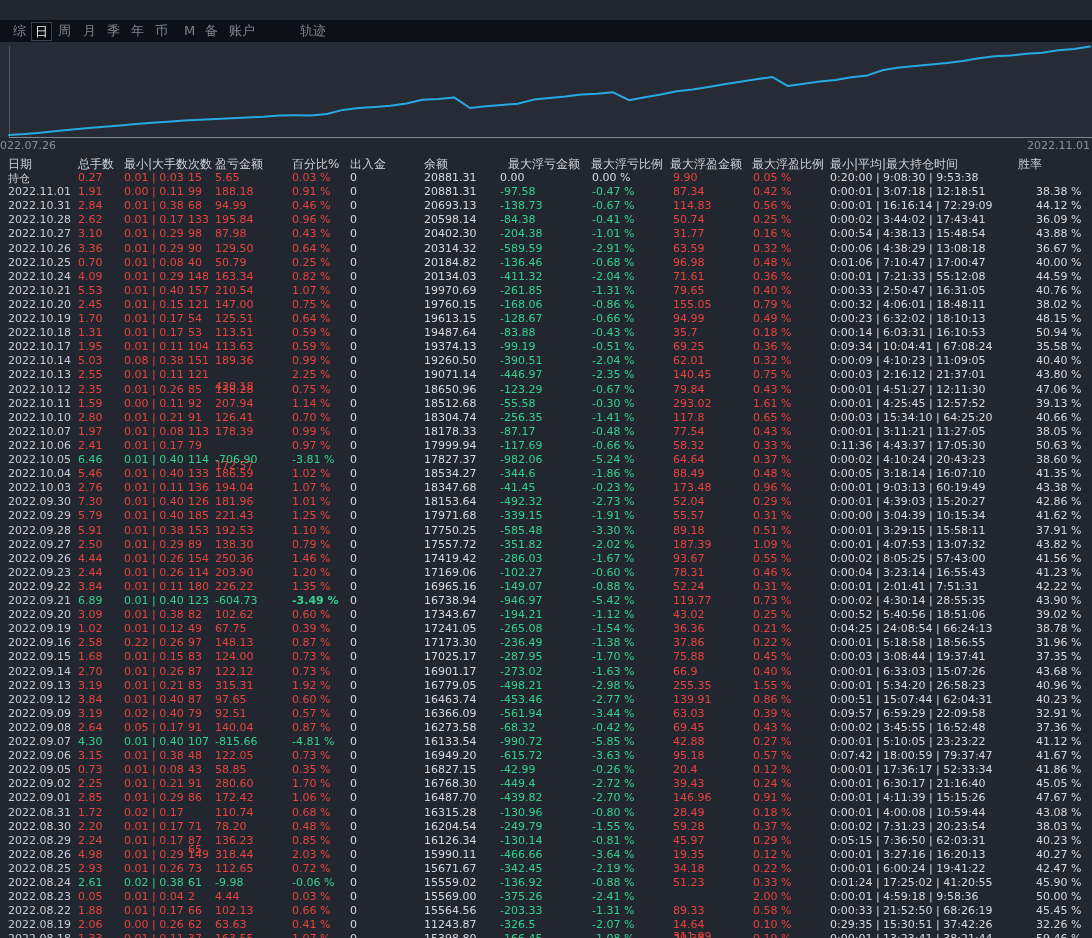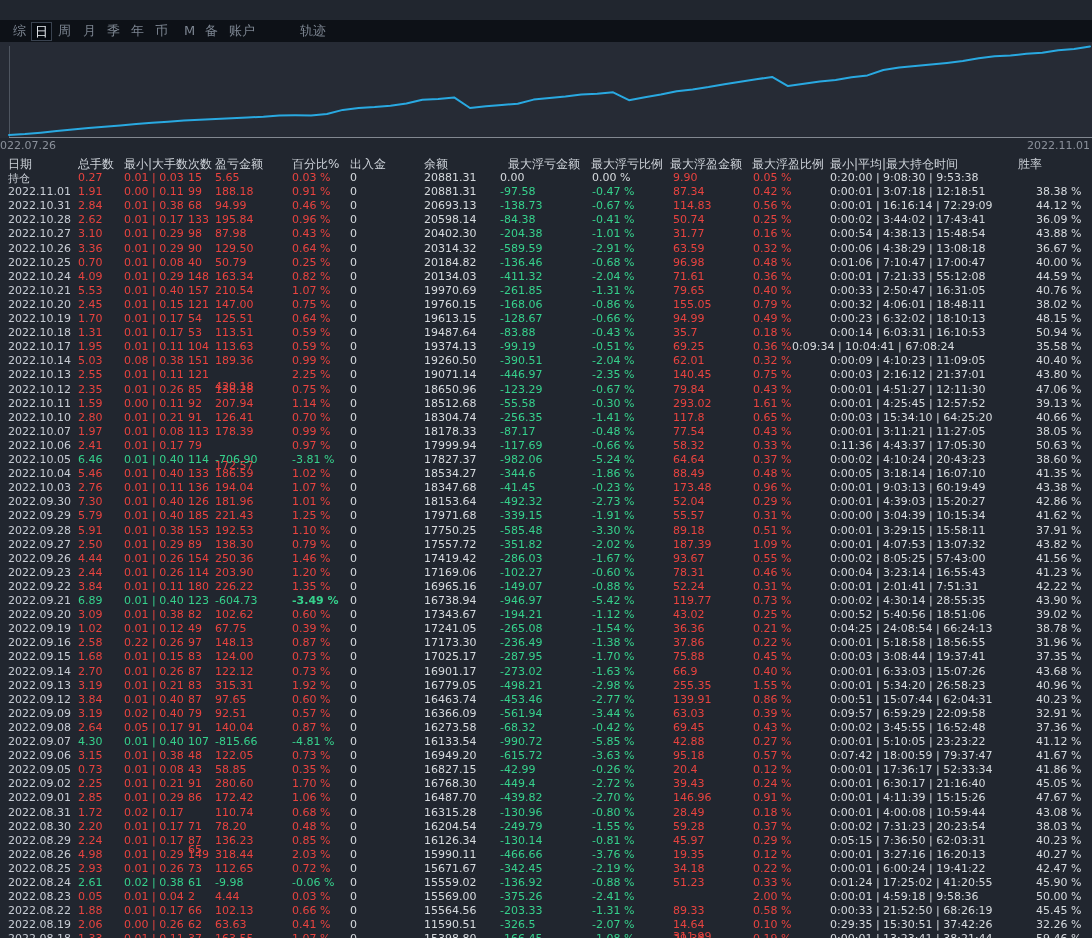--- a/index.html
+++ b/index.html
@@ -274,21 +274,21 @@
         <span class="c-red" style="left: 124px;">0.01 | 0.11</span>
         <span class="c-red" style="left: 188px;">104</span>
         <span class="c-red" style="left: 215px;">113.63</span>
         <span class="c-red" style="left: 292px;">0.59 %</span>
         <span class="c-wht" style="left: 350px;">0</span>
         <span class="c-wht" style="left: 424px;">19374.13</span>
         <span class="c-grn" style="left: 500px;">-99.19</span>
         <span class="c-grn" style="left: 592px;">-0.51 %</span>
         <span class="c-red" style="left: 673px;">69.25</span>
         <span class="c-red" style="left: 753px;">0.36 %</span>
-        <span class="c-wht" style="left: 792px;">0:09:34 | 10:04:41 | 67:08:24</span>
+        <span class="c-wht" style="left: 830px;">0:09:34 | 10:04:41 | 67:08:24</span>
         <span class="c-wht" style="left: 1036px;">35.58 %</span>
       </div>
       <div class="trow" style="top: 183.3px;">
         <span class="c-date" style="left: 8px;">2022.10.14</span>
         <span class="c-red" style="left: 78px;">5.03</span>
         <span class="c-red" style="left: 124px;">0.08 | 0.38</span>
         <span class="c-red" style="left: 188px;">151</span>
         <span class="c-red" style="left: 215px;">189.36</span>
         <span class="c-red" style="left: 292px;">0.99 %</span>
         <span class="c-wht" style="left: 350px;">0</span>
@@ -847,21 +847,21 @@
       <div class="trow" style="top: 676.8px;">
         <span class="c-date" style="left: 8px;">2022.08.26</span>
         <span class="c-red" style="left: 78px;">4.98</span>
         <span class="c-red" style="left: 124px;">0.01 | 0.29</span>
         <span class="c-red" style="left: 188px;">149</span>
         <span class="c-red" style="left: 215px;">318.44</span>
         <span class="c-red" style="left: 292px;">2.03 %</span>
         <span class="c-wht" style="left: 350px;">0</span>
         <span class="c-wht" style="left: 424px;">15990.11</span>
         <span class="c-grn" style="left: 500px;">-466.66</span>
-        <span class="c-grn" style="left: 592px;">-3.76 %</span>
+        <span class="c-grn" style="left: 592px;">-3.64 %</span>
         <span class="c-red" style="left: 673px;">19.35</span>
         <span class="c-red" style="left: 753px;">0.12 %</span>
         <span class="c-wht" style="left: 830px;">0:00:01 | 3:27:16 | 16:20:13</span>
         <span class="c-wht" style="left: 1036px;">40.27 %</span>
       </div>
       <div class="trow" style="top: 690.9px;">
         <span class="c-date" style="left: 8px;">2022.08.25</span>
         <span class="c-red" style="left: 78px;">2.93</span>
         <span class="c-red" style="left: 124px;">0.01 | 0.26</span>
         <span class="c-red" style="left: 188px;">73</span>
@@ -925,21 +925,21 @@
         <span class="c-wht" style="left: 1036px;">45.45 %</span>
       </div>
       <div class="trow" style="top: 747.3px;">
         <span class="c-date" style="left: 8px;">2022.08.19</span>
         <span class="c-red" style="left: 78px;">2.06</span>
         <span class="c-red" style="left: 124px;">0.00 | 0.26</span>
         <span class="c-red" style="left: 188px;">62</span>
         <span class="c-red" style="left: 215px;">63.63</span>
         <span class="c-red" style="left: 292px;">0.41 %</span>
         <span class="c-wht" style="left: 350px;">0</span>
-        <span class="c-wht" style="left: 424px;">11590.51</span>
+        <span class="c-wht" style="left: 424px;">11243.87</span>
         <span class="c-grn" style="left: 500px;">-326.5</span>
         <span class="c-grn" style="left: 592px;">-2.07 %</span>
         <span class="c-red" style="left: 673px;">14.64</span>
         <span class="c-red" style="left: 753px;">0.10 %</span>
         <span class="c-wht" style="left: 830px;">0:29:35 | 15:30:51 | 37:42:26</span>
         <span class="c-wht" style="left: 1036px;">32.26 %</span>
       </div>
       <div class="trow" style="top: 761.4px;">
         <span class="c-date" style="left: 8px;">2022.08.18</span>
         <span class="c-red" style="left: 78px;">1.33</span>

